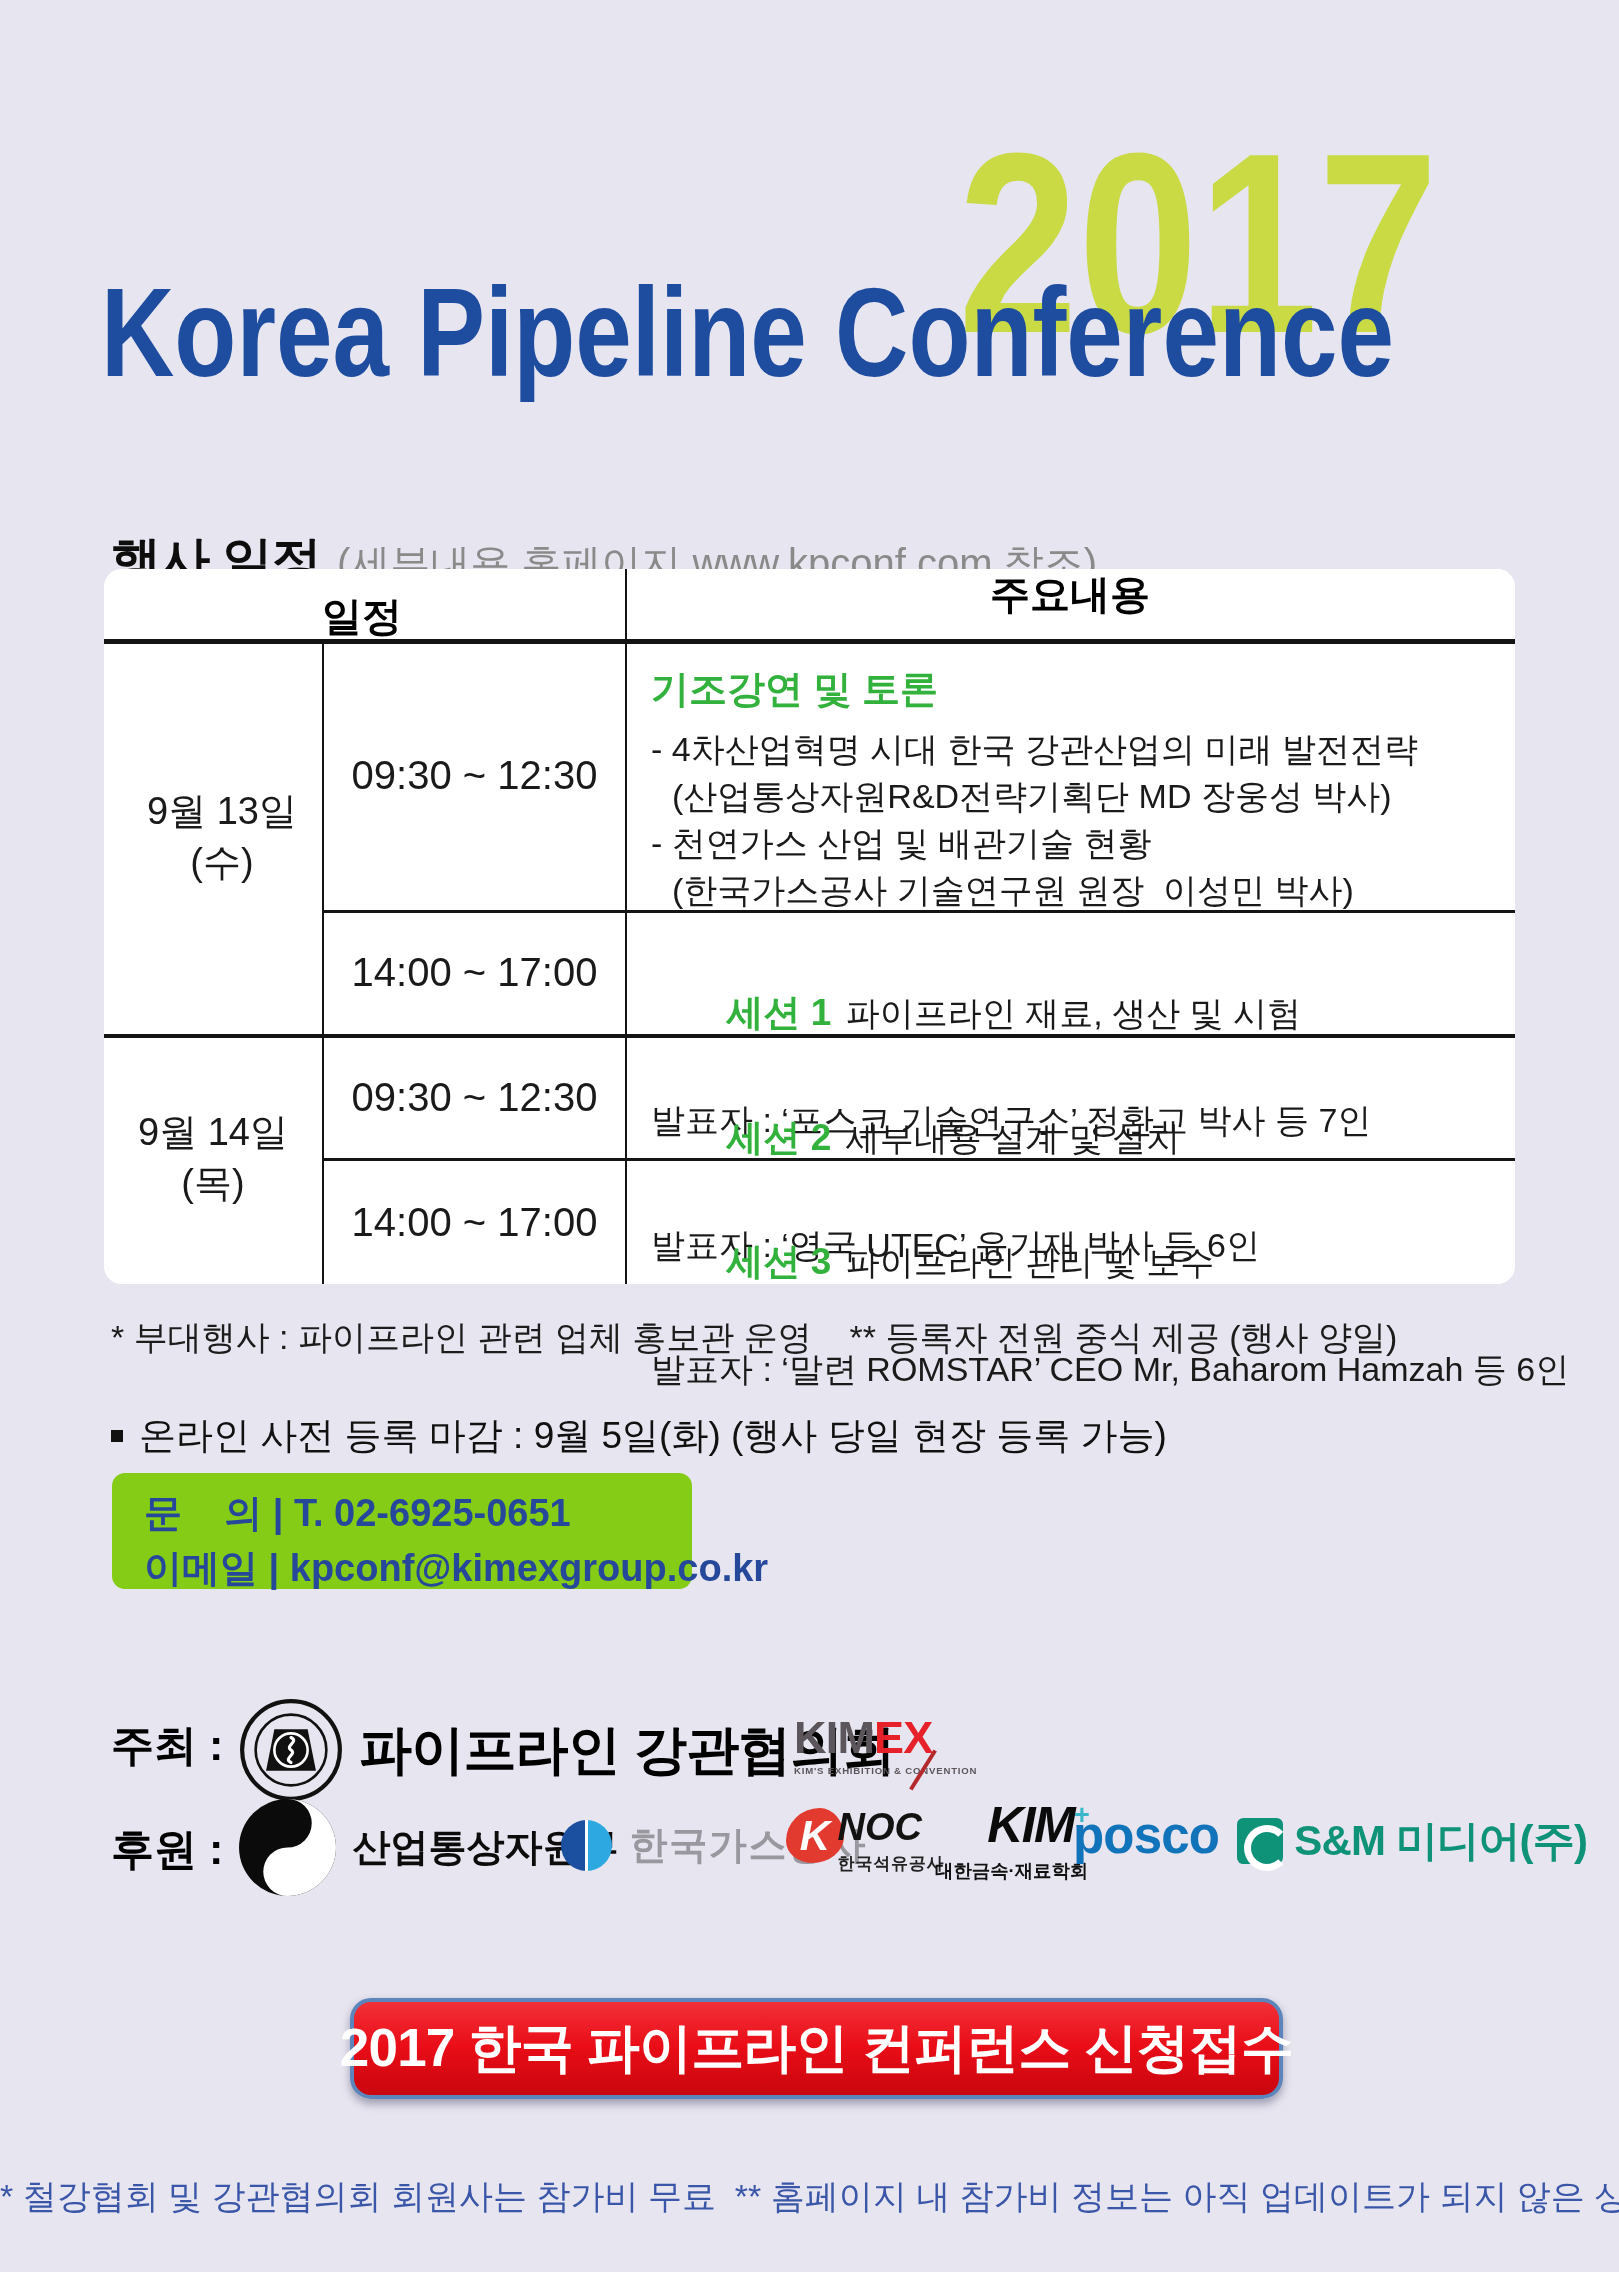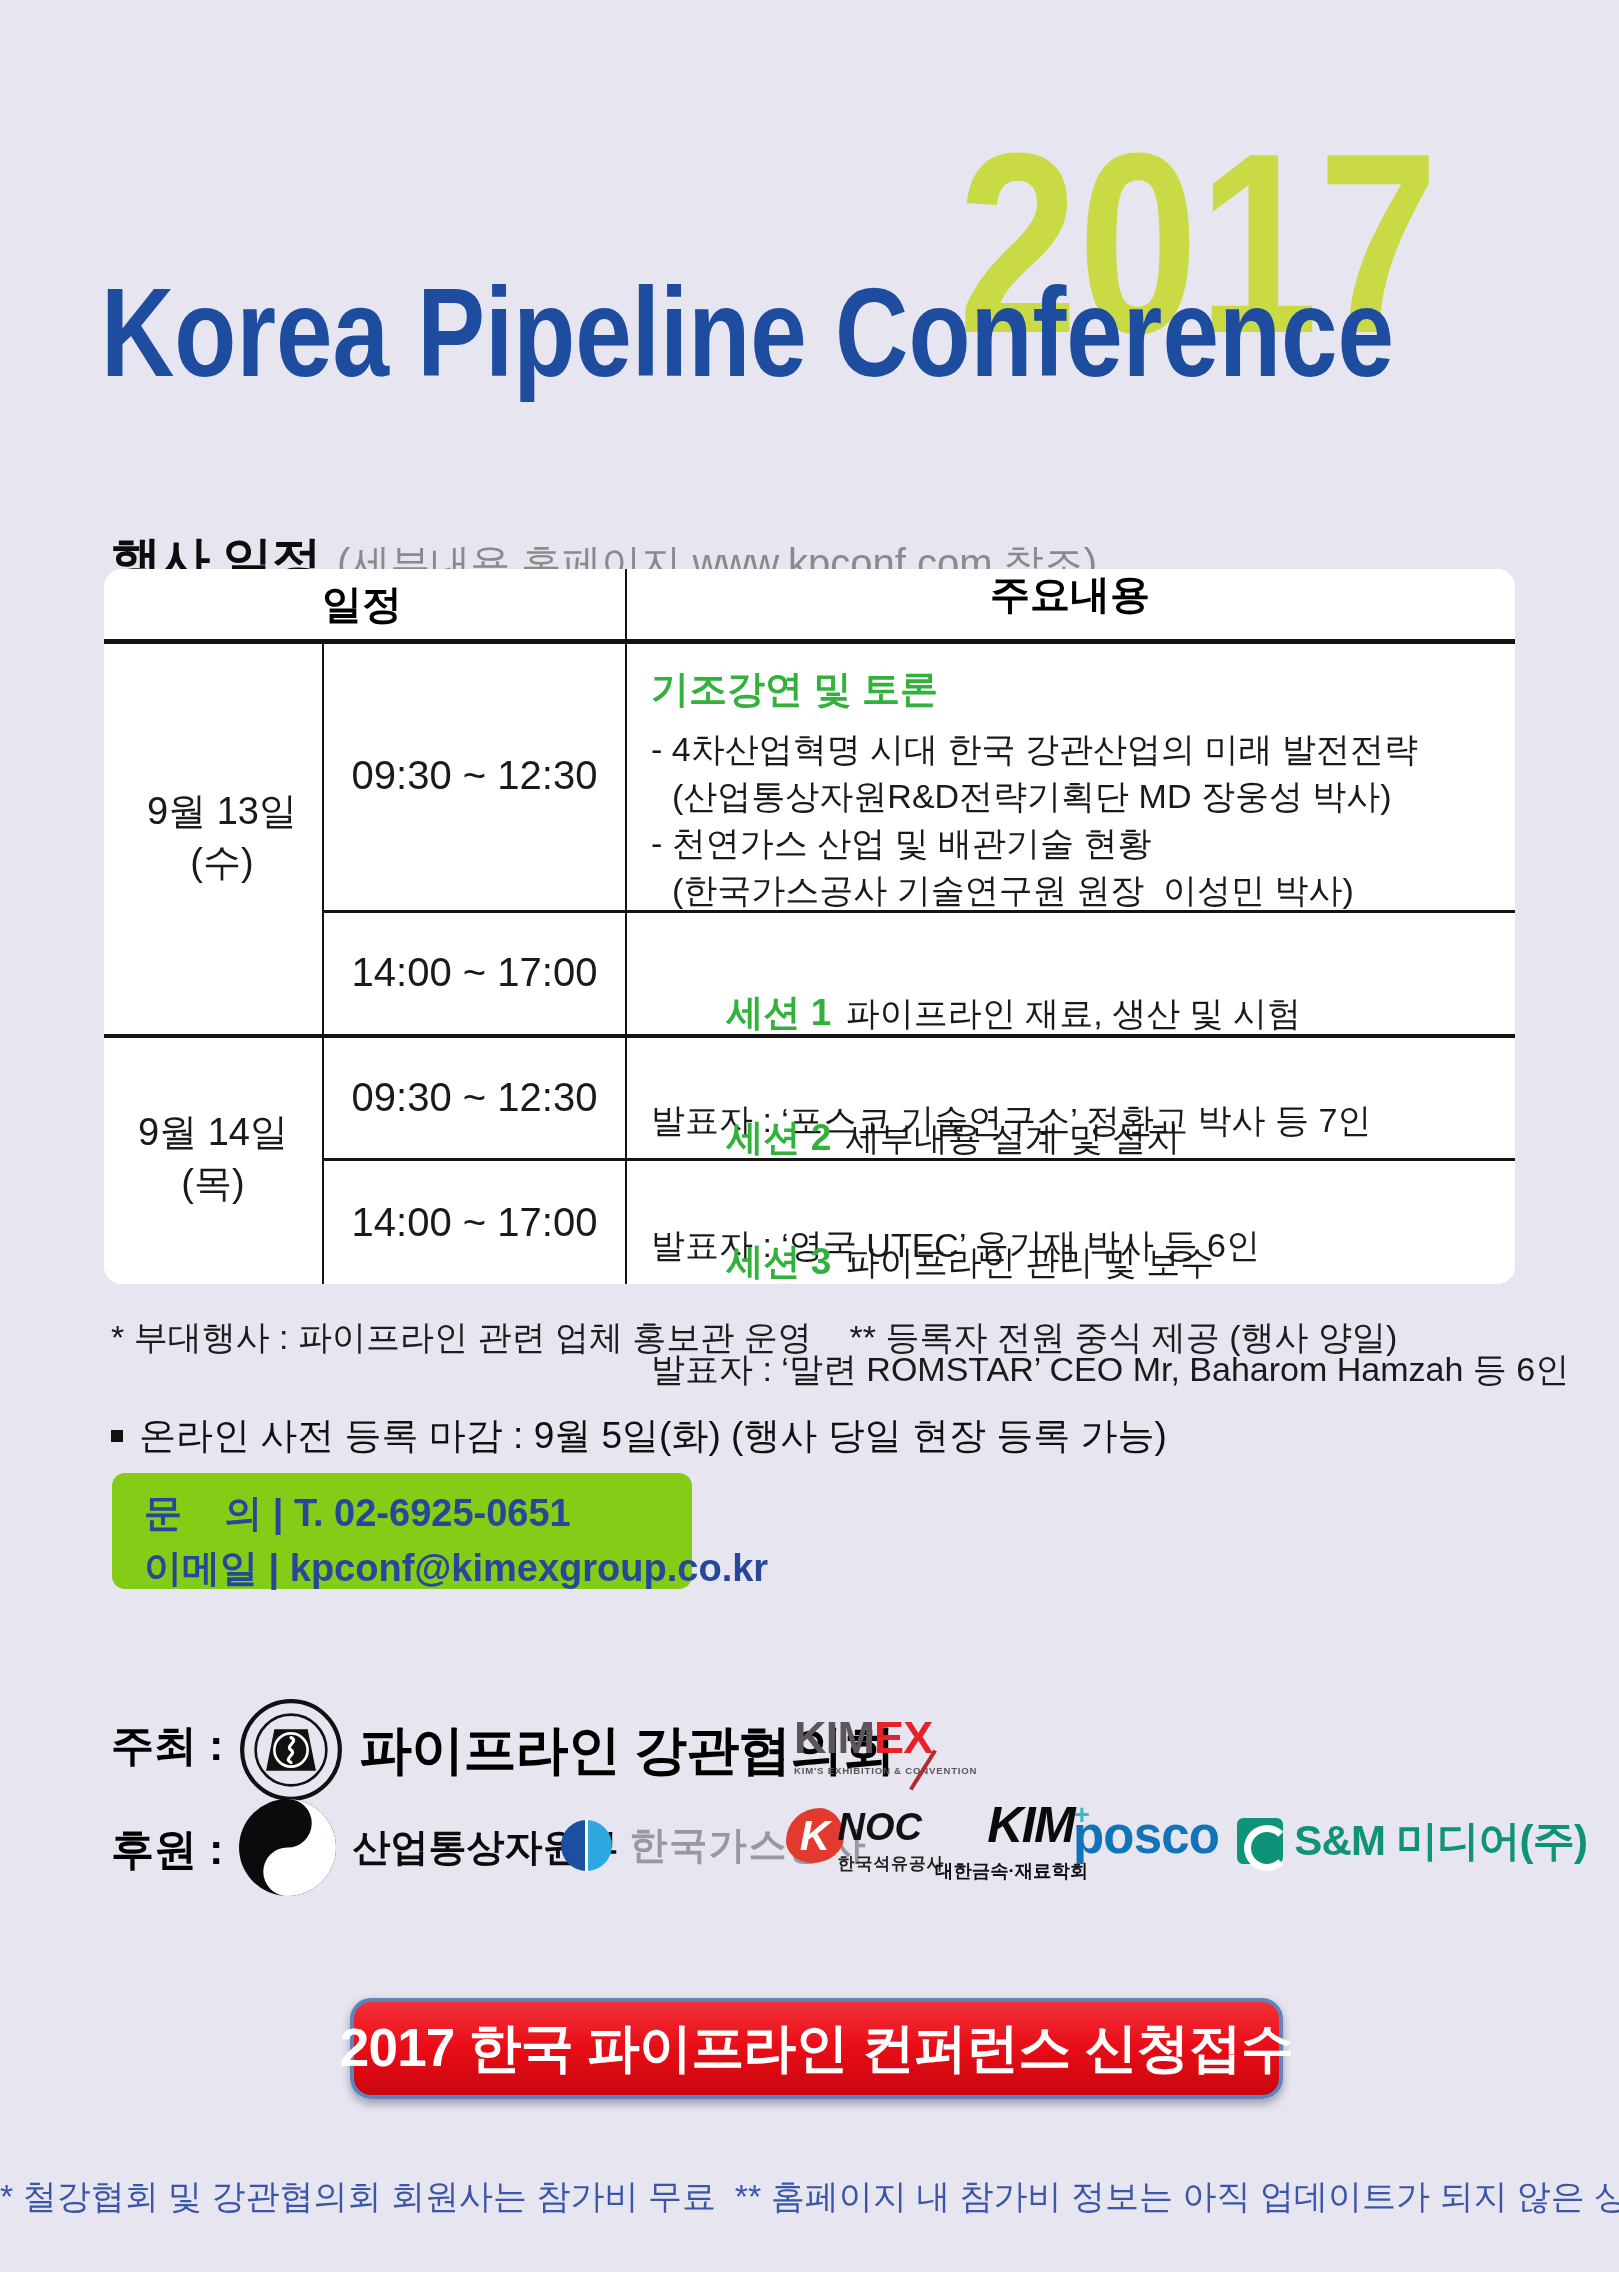--- a/index.html
+++ b/index.html
@@ -20,21 +20,21 @@
     transform:scaleX(.80);transform-origin:left top;white-space:nowrap;
   }
   
   .sched-head{position:absolute;left:111px;top:491px;display:flex;align-items:baseline;gap:16px;white-space:nowrap;}
   .sched-head .h-main{font-size:50px;font-weight:800;color:#0d0d0d;letter-spacing:-0.8px;}
   .sched-head .h-note{font-size:40px;font-weight:400;color:#8a8a8a;margin-top:45px;}
   
   .table-card{position:absolute;left:104px;top:569px;width:1411px;height:715px;background:#ffffff;border-radius:17.6px;}
   .tc{position:absolute;}
   .th{display:flex;align-items:center;justify-content:center;font-size:40px;font-weight:700;color:#000;}
-  .th-schedule{left:0;top:0;width:516px;height:70px;}
+  .th-schedule{left:0;top:12px;width:516px;height:70px;}
   .th-content{left:521px;top:0;width:890px;height:50px;}
   .line{position:absolute;background:#141414;}
   .vline-b{left:521px;top:0;width:2.4px;height:715px;}
   .vline-a{left:218px;top:70px;width:2.4px;height:645px;}
   .hline-header{left:0;top:70px;width:1411px;height:4.8px;}
   .hline-r1{left:218px;top:341px;width:1193px;height:3.2px;}
   .hline-group{left:0;top:465px;width:1411px;height:4px;}
   .hline-r3{left:218px;top:589px;width:1193px;height:3.2px;}
   .date-cell{display:flex;flex-direction:column;align-items:center;justify-content:center;
     font-size:38px;line-height:1.35;color:#1a1a1a;text-align:center;}

